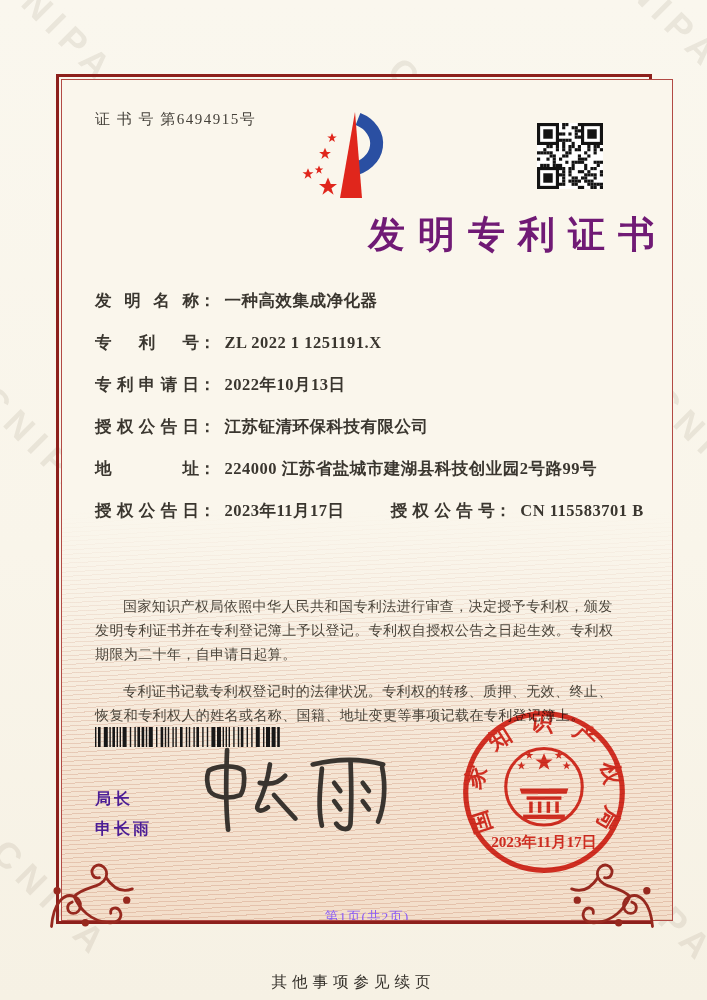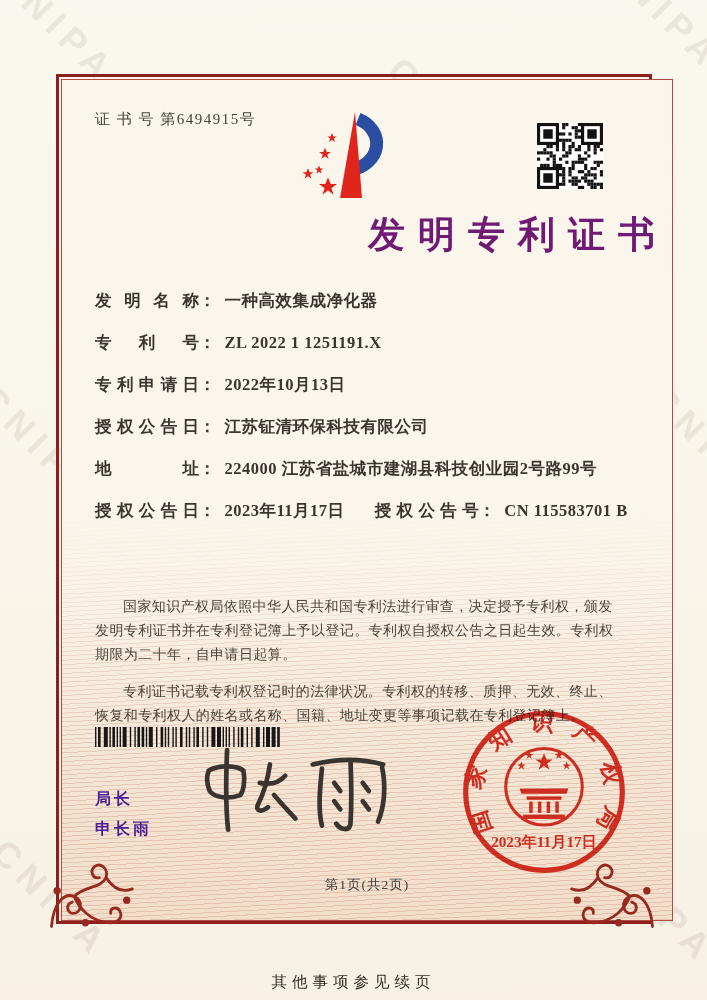--- a/index.html
+++ b/index.html
@@ -21,36 +21,36 @@
         repeating-linear-gradient(177deg, rgba(187,112,82,0.26) 0px, rgba(187,112,82,0.26) 1px, rgba(255,255,255,0) 1px, rgba(255,255,255,0) 4.4px),
         linear-gradient(to bottom, rgba(248,241,229,1) 0%, rgba(243,222,202,1) 100%);}
   .cert-number{position:absolute;left:33px;top:30px;font-size:15px;letter-spacing:1.5px;color:#45413a;}
   .logo{position:absolute;left:228px;top:30px;width:115px;height:92px;}
   .qr{position:absolute;left:475px;top:43px;width:66px;height:66px;}
   .cert-title{position:absolute;left:0;right:4px;top:130px;text-align:right;
       font-size:37px;font-weight:700;letter-spacing:13px;padding-left:13px;color:#701a75;}
   .fields{position:absolute;left:33px;top:210px;right:26px;font-size:16.5px;}
   .frow{height:26px;margin-bottom:16px;white-space:nowrap;}
   .fgroup{display:inline-block;font-weight:bold;}
-  .fgroup.second{margin-left:26px;}
+  .fgroup.second{margin-left:42px;}
   .flabel{display:inline-block;width:104px;text-align:justify;text-align-last:justify;
       vertical-align:top;color:#3a362f;}
   .fcolon{margin-right:9px;}
   .fvalue{letter-spacing:0.5px;color:#3a362f;}
   .body-text{position:absolute;left:33px;top:503px;width:522px;font-size:14px;
       line-height:1.7;letter-spacing:0.4px;color:#4a443a;}
   .body-text p{margin:12px 0 14px 0;text-indent:2em;}
   .barcode{position:absolute;left:33px;top:647px;width:185px;height:20px;}
   .signer{position:absolute;left:33px;top:704px;font-family:"Liberation Sans","DejaVu Sans",sans-serif;
       font-size:16px;font-weight:600;letter-spacing:3px;color:#4c1d95;line-height:30px;}
   .signature{position:absolute;left:130px;top:660px;width:215px;height:102px;}
   .seal{position:absolute;left:395px;top:625px;width:174px;height:174px;
       mix-blend-mode:multiply;opacity:0.95;}
-  .page-info{position:absolute;left:0;right:0;top:796px;text-align:center;
-      font-size:13.5px;letter-spacing:1px;color:#404040;}
+  .page-info{position:absolute;left:0;right:0;top:828px;text-align:center;
+      font-size:13.5px;letter-spacing:1px;color:#8b5cf6;}
   .flourish{position:absolute;width:94px;height:94px;z-index:3;}
   .flourish.bl{left:44px;top:840px;}
   .flourish.br{left:566px;top:840px;transform:scaleX(-1);}
   .cont-note{position:absolute;left:0;right:0;top:972px;text-align:center;
       font-size:15.5px;letter-spacing:5px;color:#332f29;z-index:2;}
 </style>
 </head>
 <body>
 
 <div class="page">

